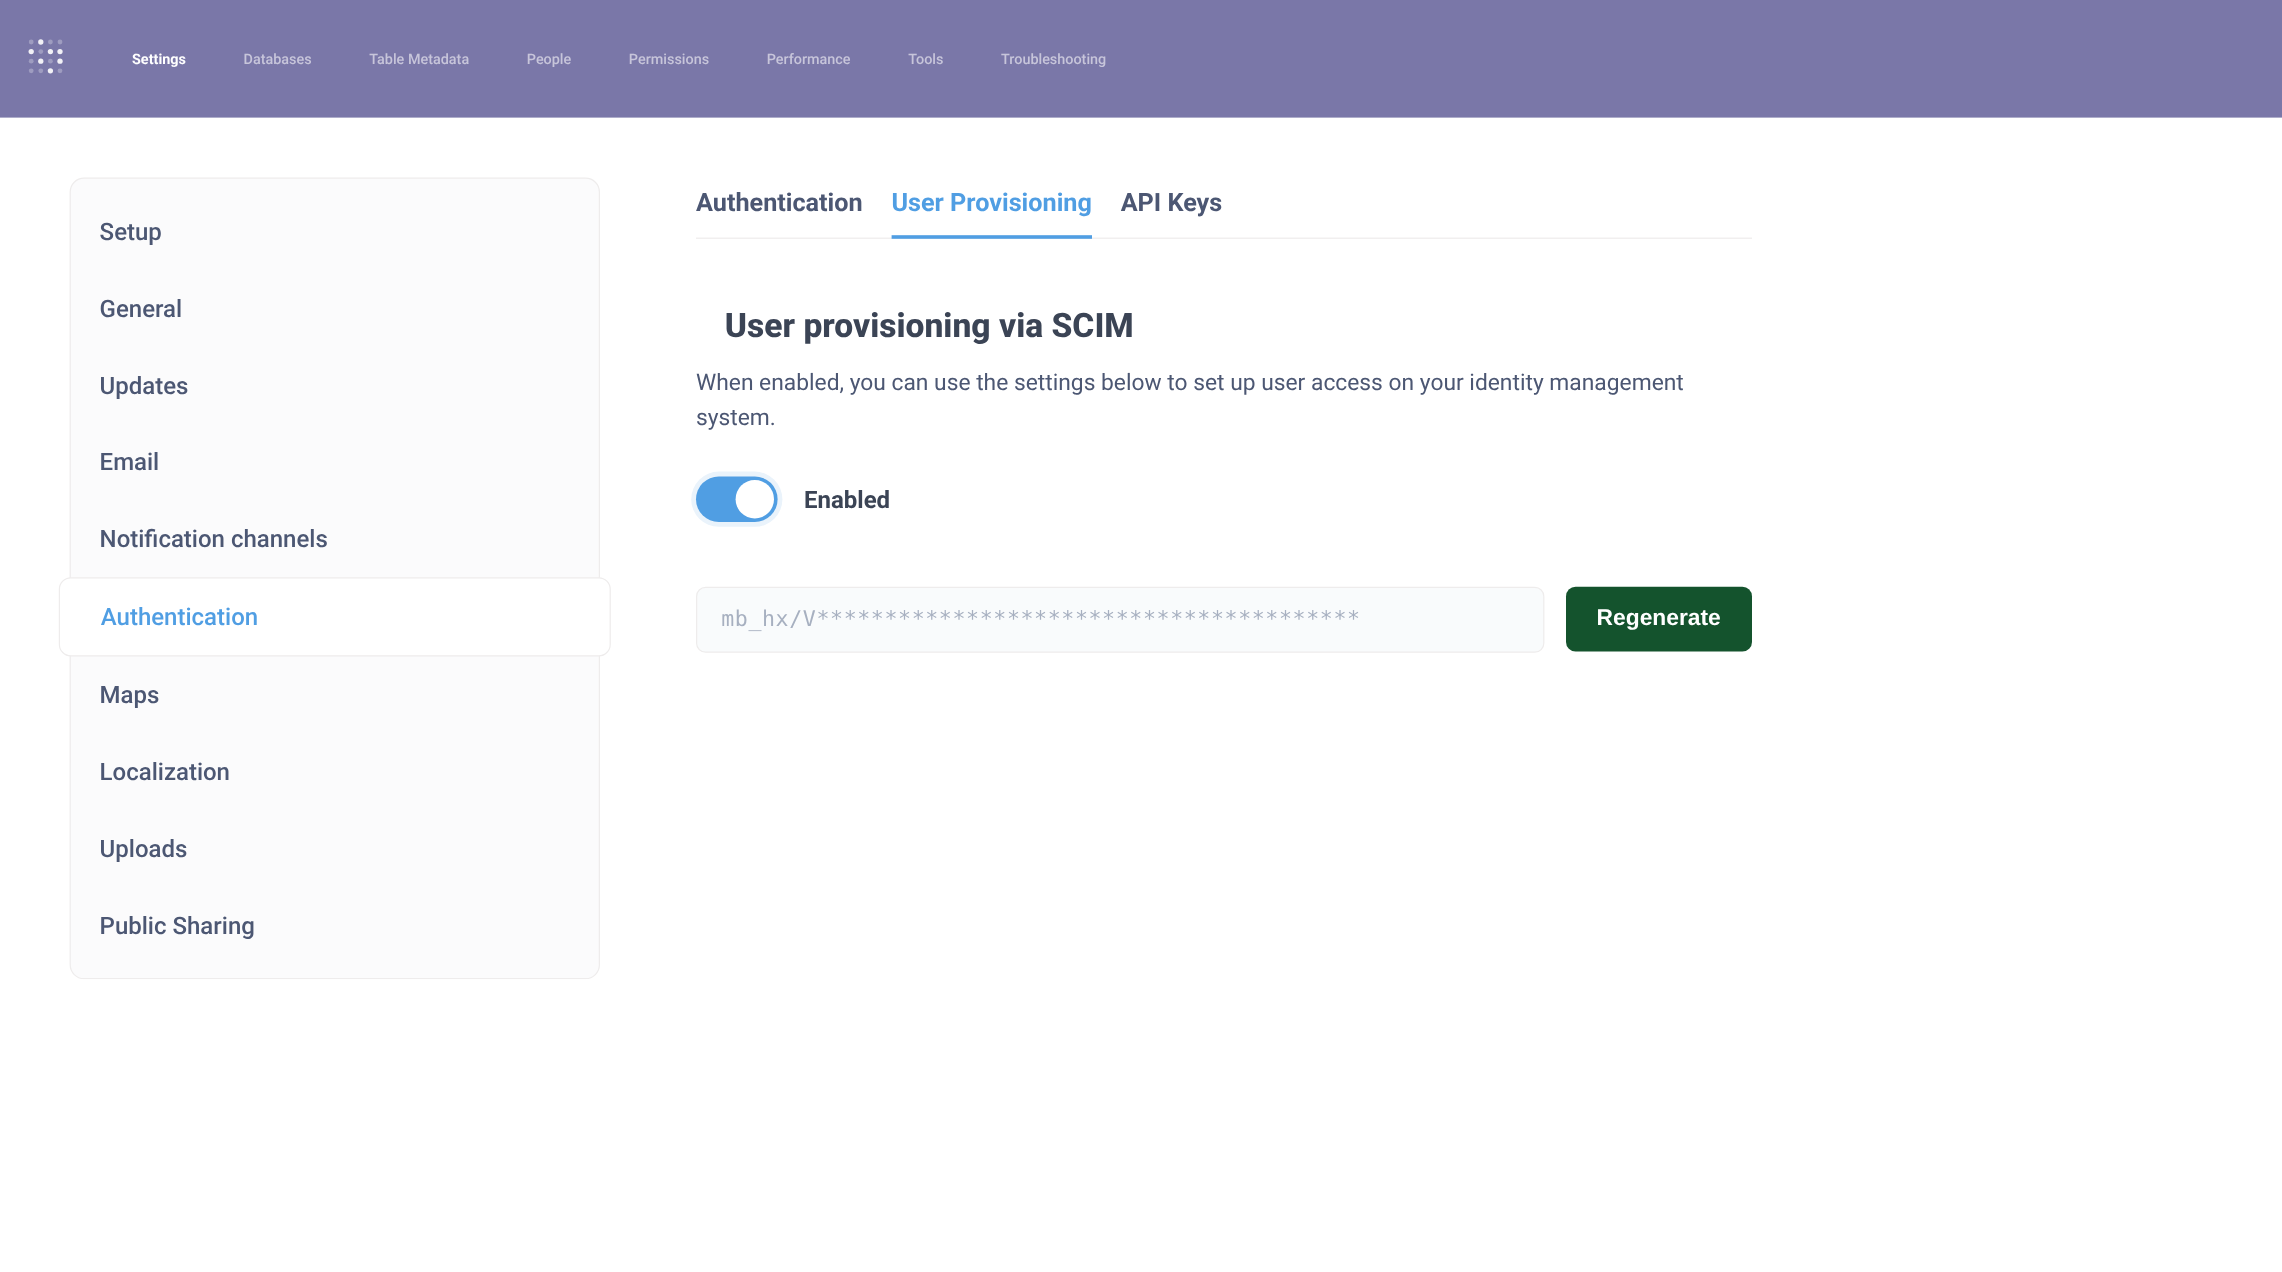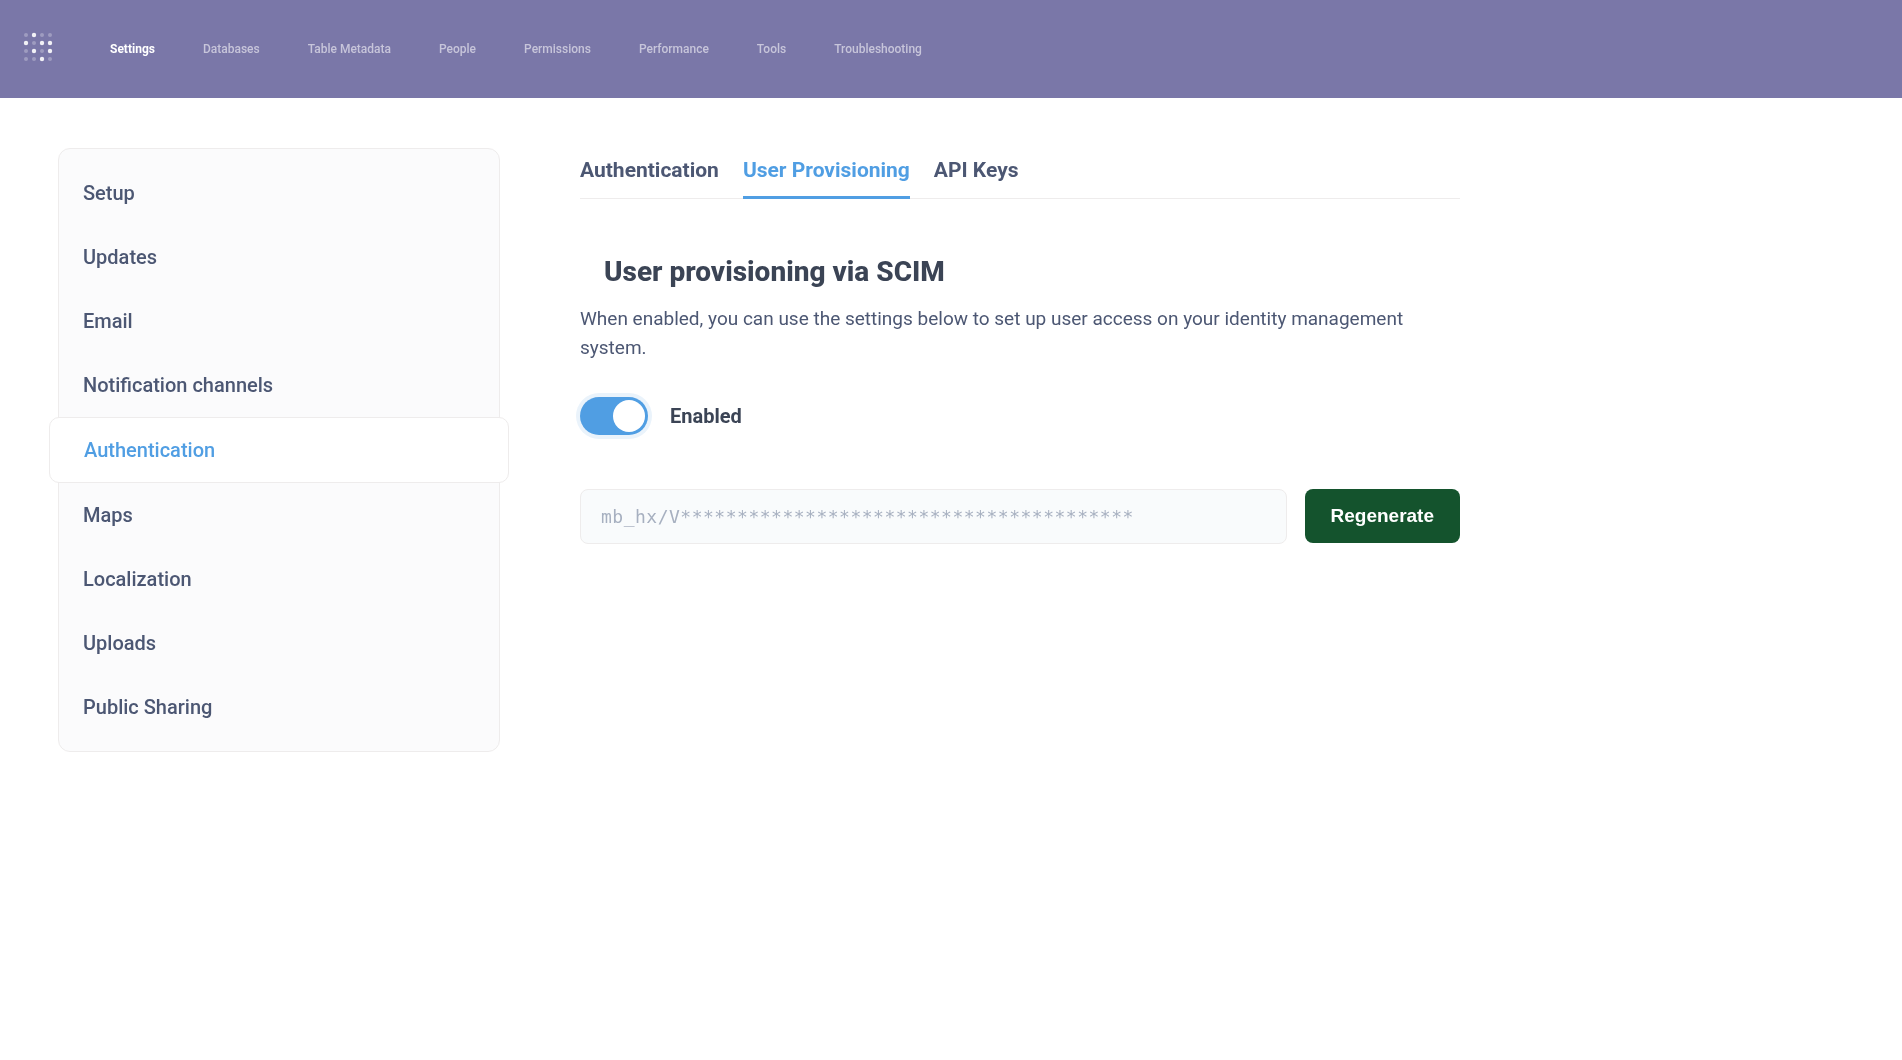--- a/index.html
+++ b/index.html
@@ -230,20 +230,21 @@
     <div class="topnav-item">Performance</div>
     <div class="topnav-item">Tools</div>
     <div class="topnav-item">Troubleshooting</div>
   </div>
 </div>
 
 <div class="page">
 
   <div class="sidebar">
     <div class="sidebar-item">Setup</div>
+    <div class="sidebar-item">General</div>
     <div class="sidebar-item">Updates</div>
     <div class="sidebar-item">Email</div>
     <div class="sidebar-item">Notification channels</div>
     <div class="sidebar-item active">Authentication</div>
     <div class="sidebar-item">Maps</div>
     <div class="sidebar-item">Localization</div>
     <div class="sidebar-item">Uploads</div>
     <div class="sidebar-item">Public Sharing</div>
   </div>
 

